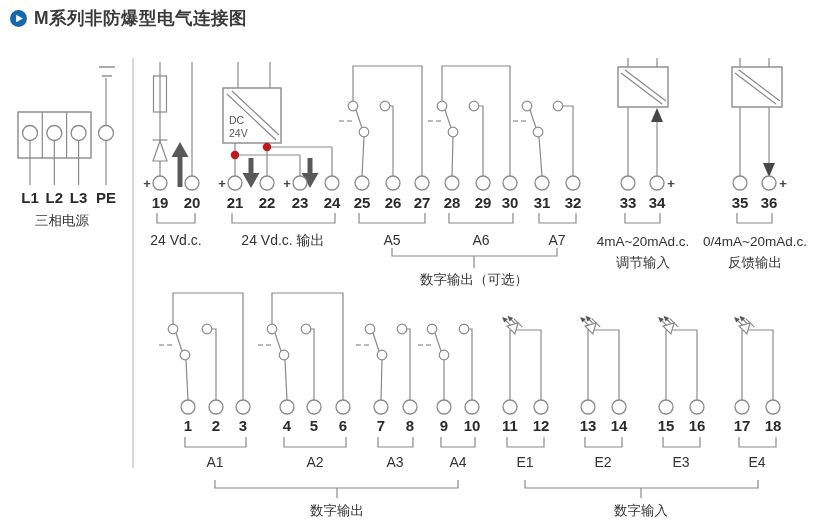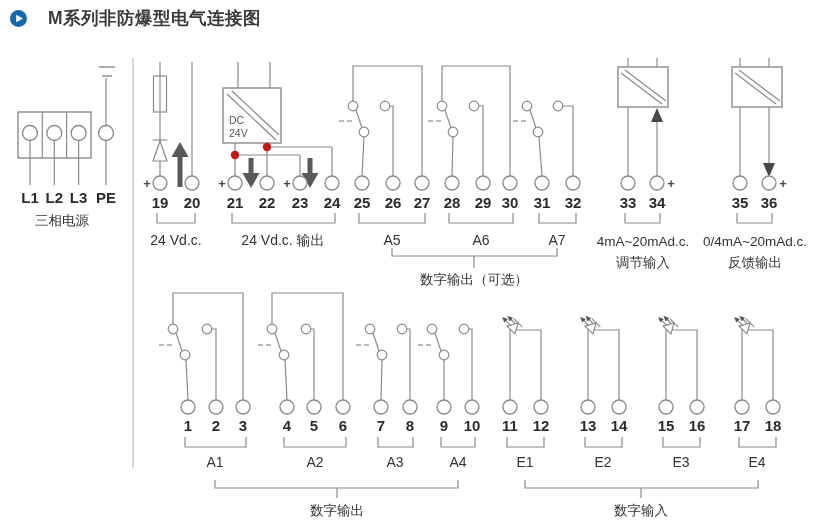--- a/index.html
+++ b/index.html
@@ -1,18 +1,18 @@
 <!DOCTYPE html>
 <html><head>
 <meta charset="utf-8">
 <style>
   html,body{margin:0;padding:0;background:#ffffff;}
   .canvas{position:relative;width:820px;height:528px;background:#fff;overflow:hidden;
           font-family:"Liberation Sans",sans-serif;}
-  .title-row{position:absolute;left:10px;top:6px;display:flex;align-items:center;gap:21px;}
+  .title-row{position:absolute;left:10px;top:6px;display:flex;align-items:center;gap:7px;}
   .title-text{font-size:17.5px;font-weight:600;color:#3a3a3a;letter-spacing:.5px;}
   svg text{font-family:"Liberation Sans",sans-serif;}
   .tnum{font-size:15px;font-weight:600;fill:#2b2b2b;}
   .glabel{font-size:14px;fill:#333;}
   .clabel{font-size:13.5px;fill:#333;}
   .plus{font-size:13px;font-weight:600;fill:#444;}
   .psu-t{font-size:10.5px;fill:#555;}
   .wire{stroke:#8a8a8a;stroke-width:1.2;fill:none;}
   .wire2{stroke:#8a8a8a;stroke-width:1.4;fill:none;}
   .term{stroke:#8a8a8a;stroke-width:1.3;fill:#fff;}

